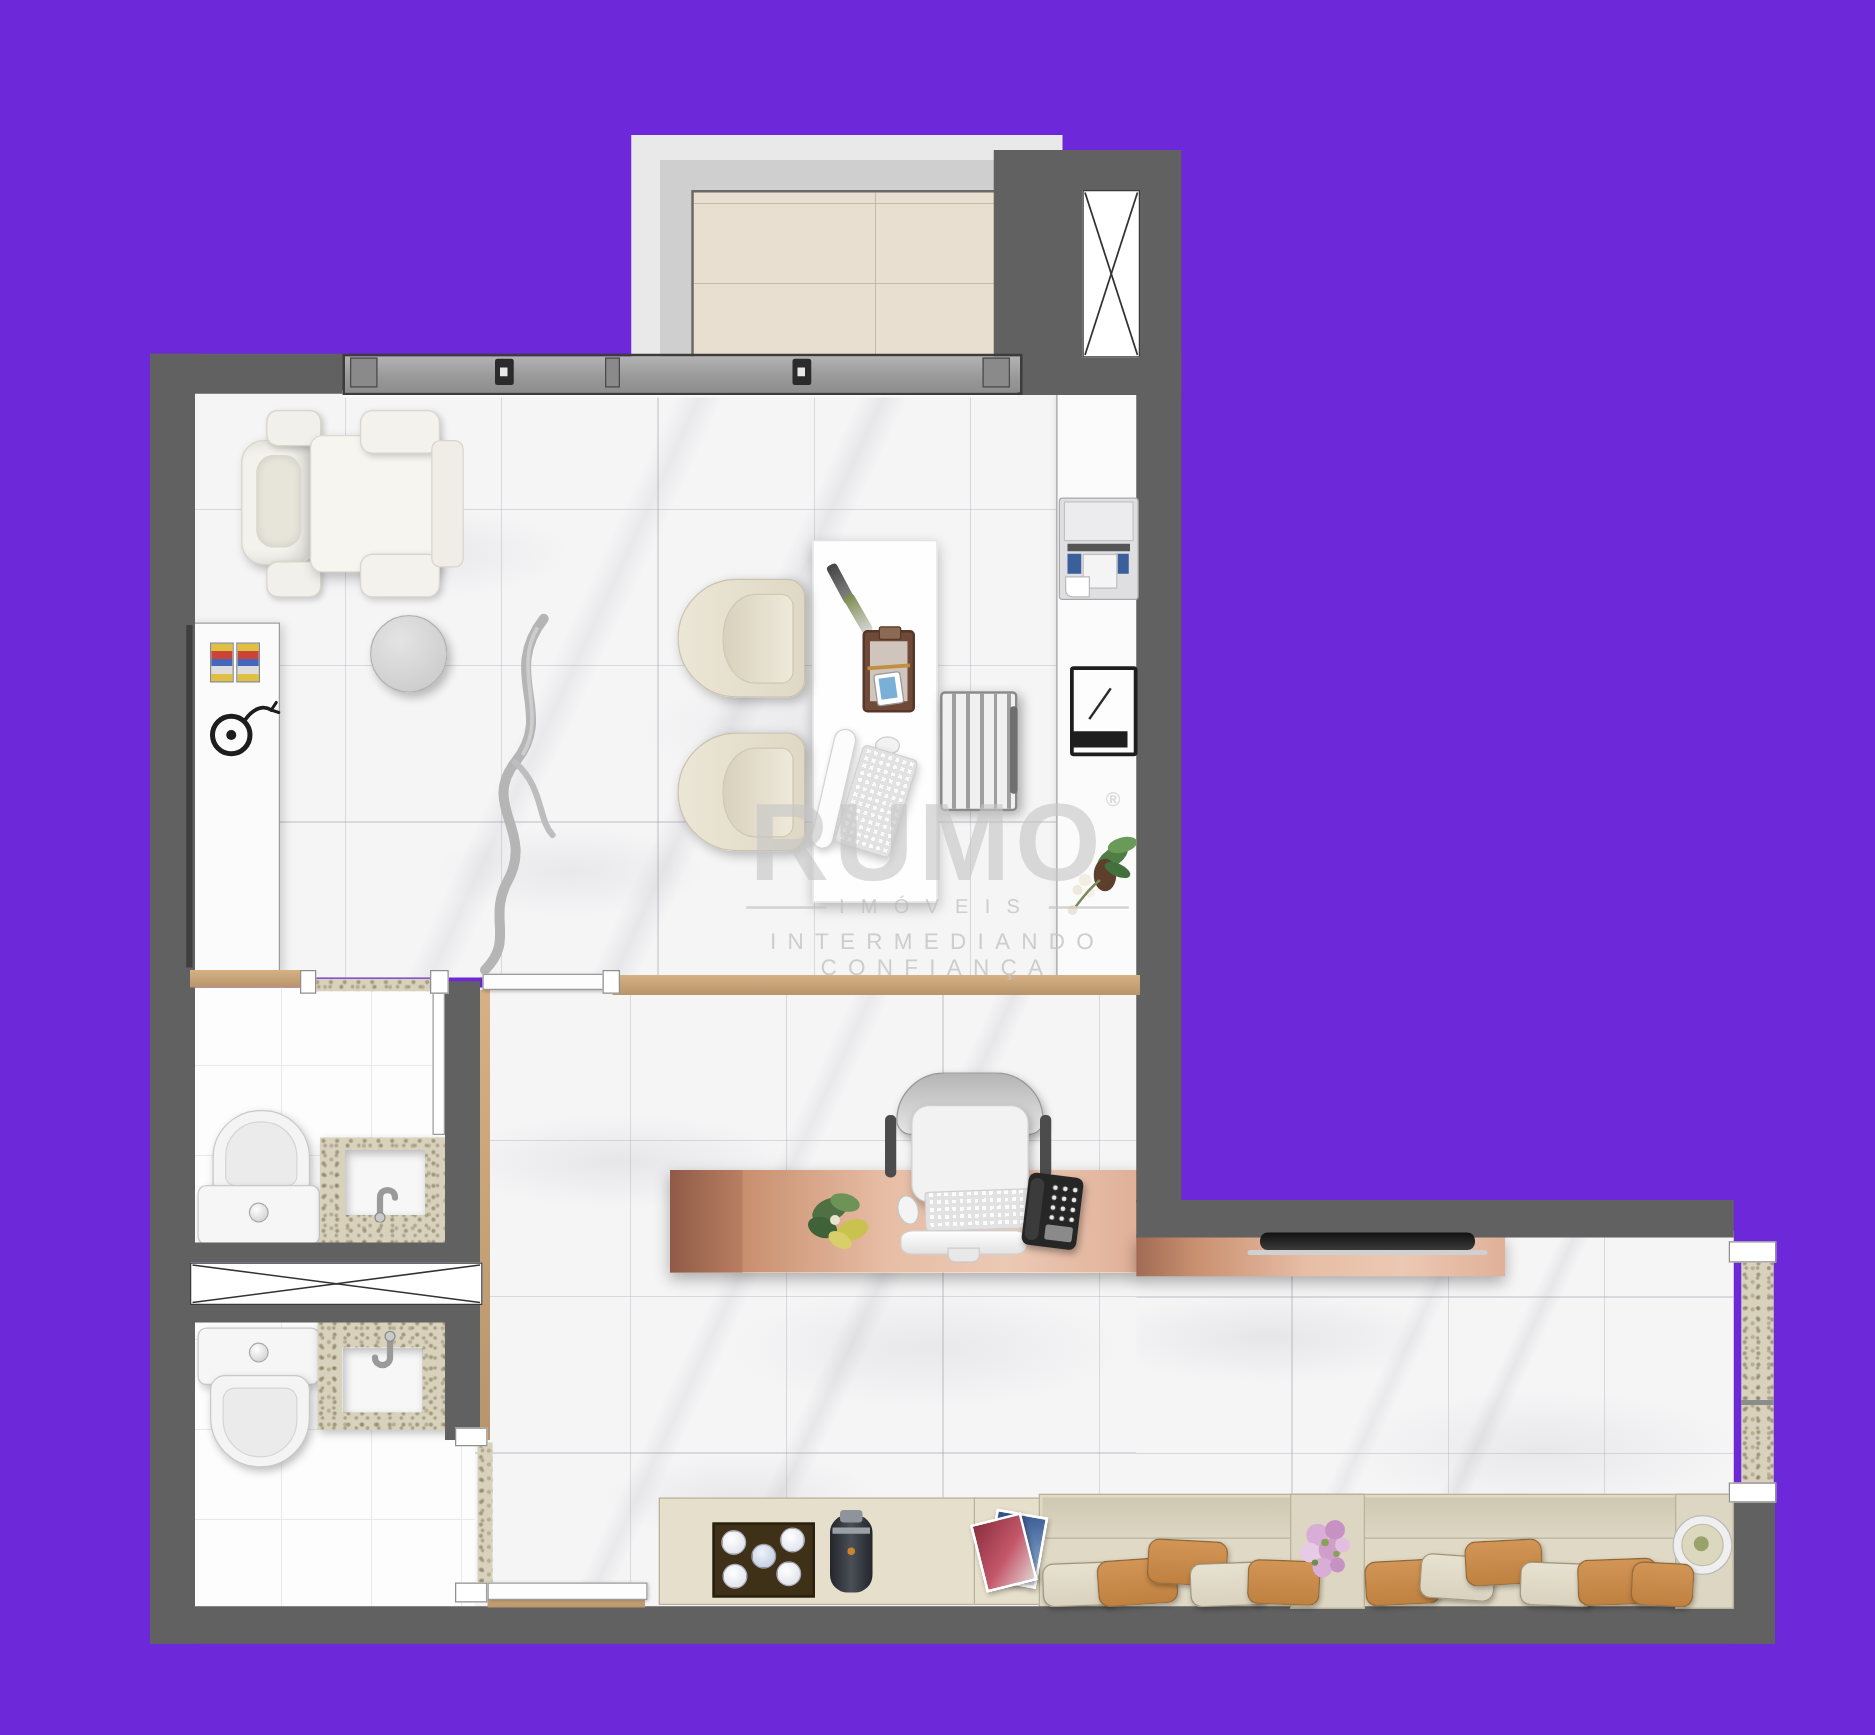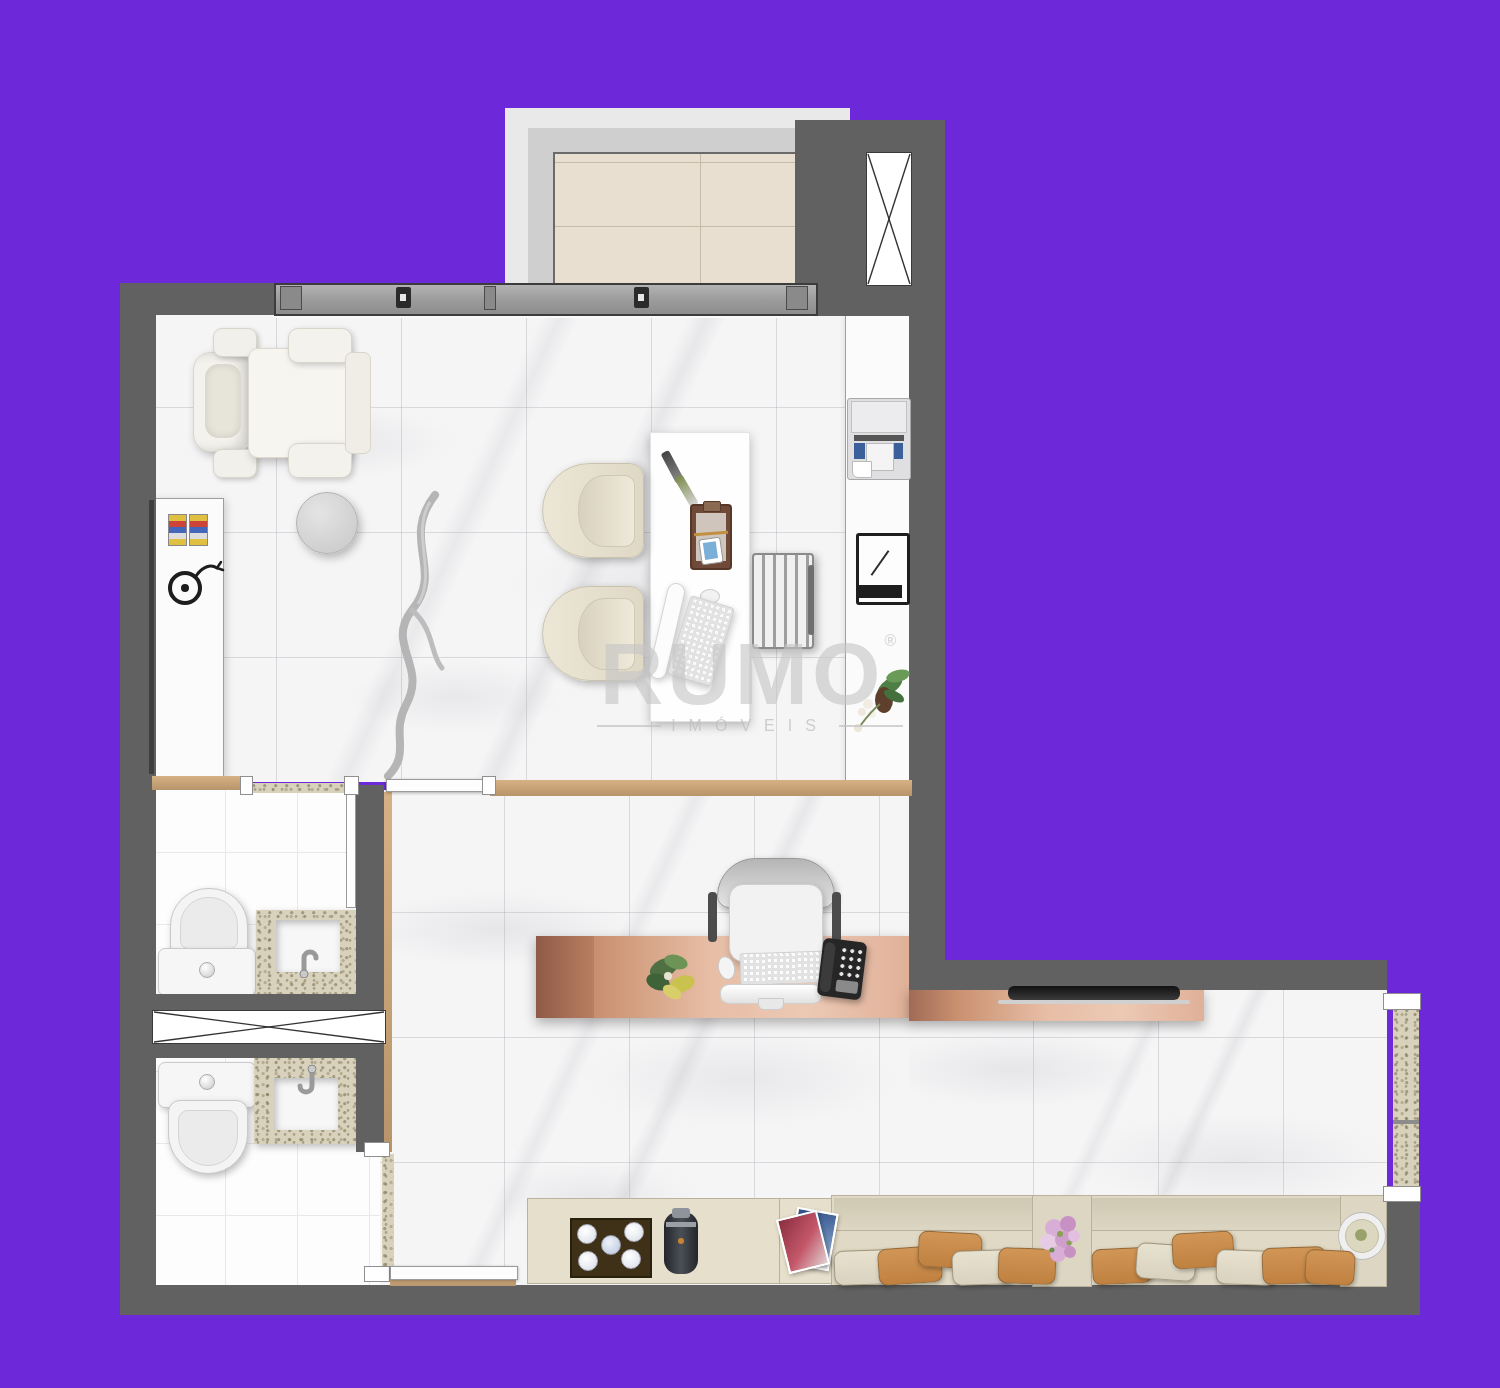--- a/index.html
+++ b/index.html
@@ -352,15 +352,16 @@
     <circle cx="18" cy="5" r="4" fill="#c9c9c9" stroke="#8a8a8a"></circle>
   </svg>
 
   <div id="watermark" class="abs" style="left:575px;top:634px;width:350px;">
     <div class="brand"><span>RUMO</span><sup>®</sup></div>
     <div class="division-row">
       <span class="rule"></span>
       <span class="division">IMÓVEIS</span>
       <span class="rule"></span>
     </div>
+    <div class="tagline">INTERMEDIANDO CONFIANÇA</div>
   </div>
 
 </div>
 
 </body></html>

